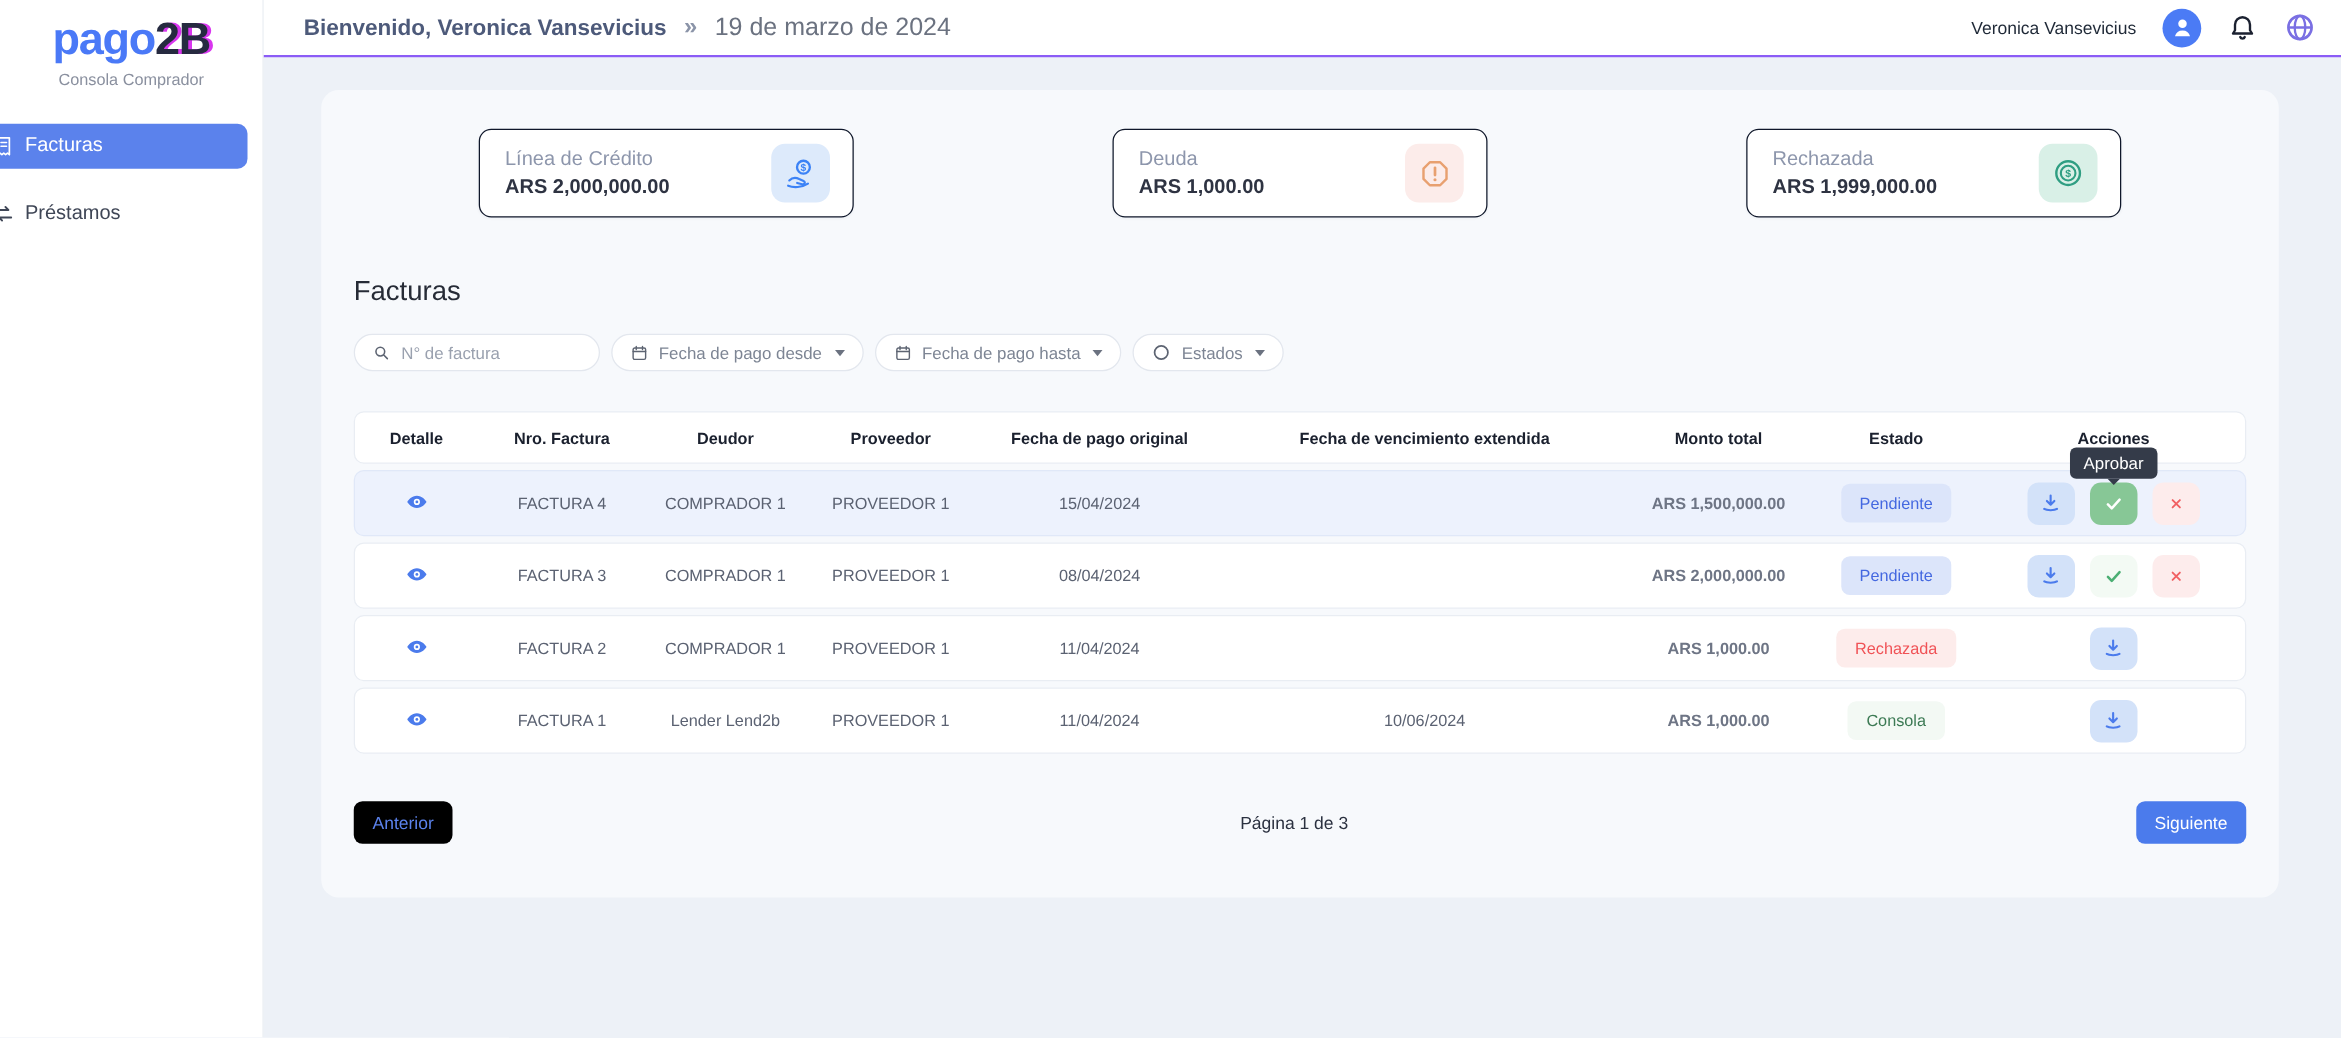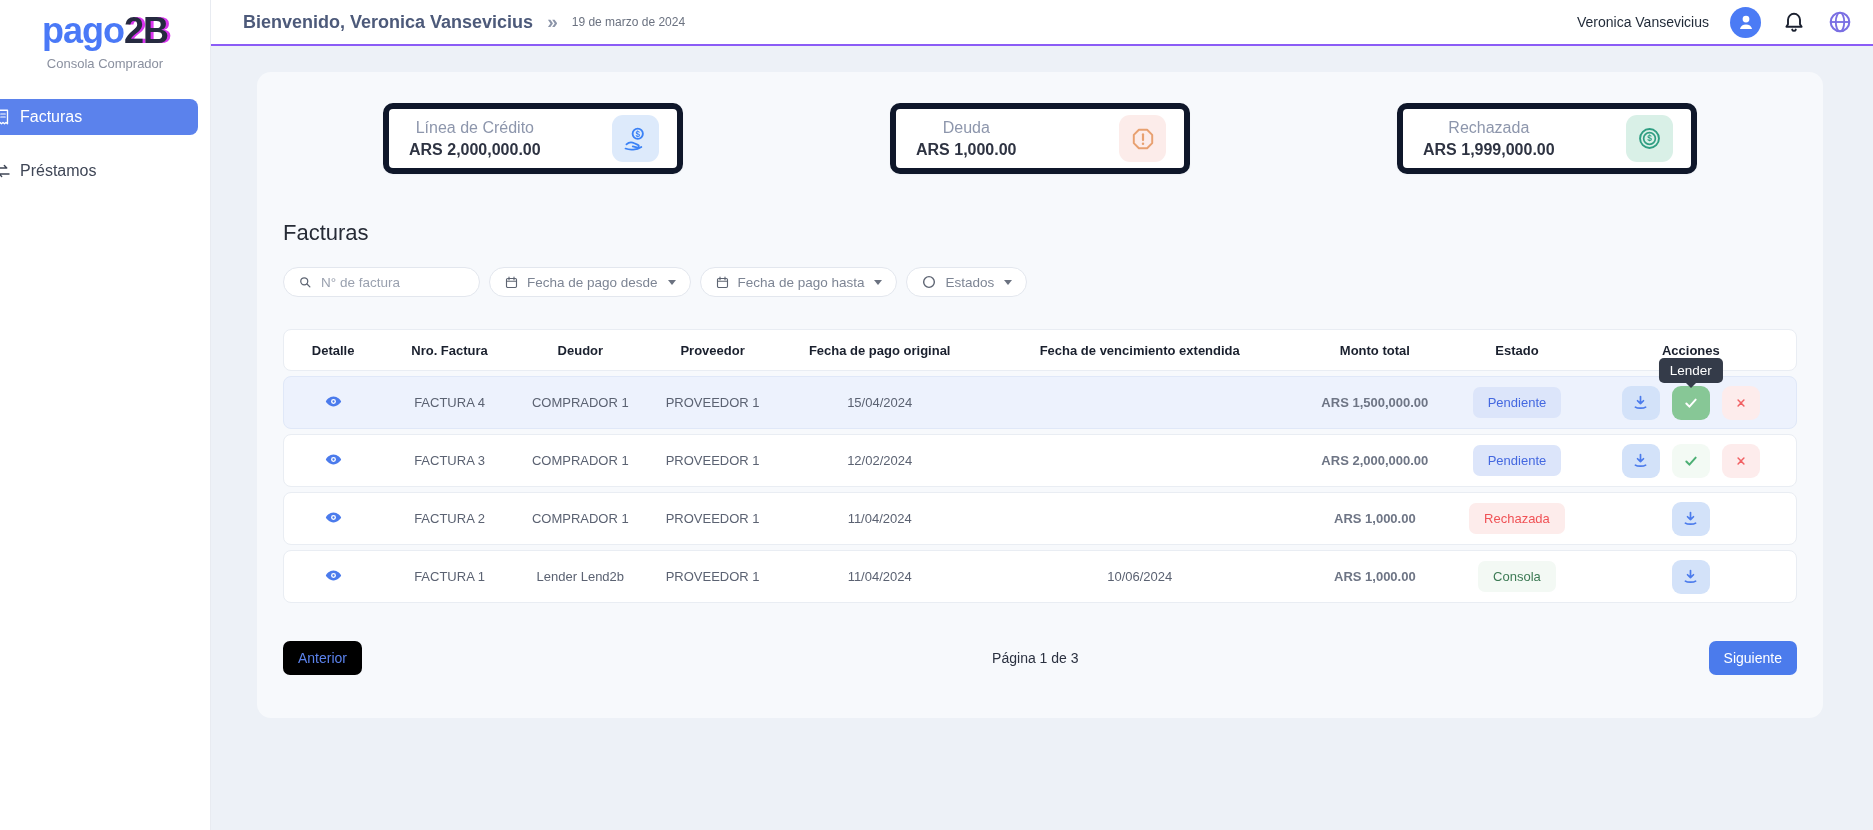--- a/index.html
+++ b/index.html
@@ -24,37 +24,37 @@
   .nav-item + .nav-item { margin-top:18px; }
   .ic { display:block; }
 
   
   .main { flex:1; display:flex; flex-direction:column; min-width:0; }
   .topbar { height:46px; background:#ffffff; border-bottom:2px solid #8b5cf6;
             display:flex; align-items:center; justify-content:space-between; padding:0 20px 0 32px; }
   .topbar-left { display:flex; align-items:center; gap:14px; }
   .welcome { font-size:18px; font-weight:bold; color:#4d5a7a; }
   .tb-sep { font-size:19px; color:#8b94a8; font-weight:bold; }
-  .tb-date { font-size:12px; color:#6b7280; }
+  .tb-date { font-size:20px; color:#6b7280; }
   .topbar-right { display:flex; align-items:center; gap:21px; }
   .tb-user { font-size:14px; color:#1f2937; }
   .avatar { width:31px; height:31px; border-radius:50%; background:#4b7bf5;
             display:flex; align-items:center; justify-content:center; cursor:pointer; }
   .bell { color:#1b2130; cursor:pointer; }
   .globe { color:#7a6fe3; cursor:pointer; }
 
   
   .content { flex:1; padding:26px 50px 0 46px; background:#edf1f7; }
   .panel { background:#f7f9fc; border-radius:14px; height:646px; padding:31px 26px 0; }
 
   
   .stats { display:flex; justify-content:space-between; padding:0 100px; }
-  .stat-card { width:300px; height:71px; background:#ffffff; border:6px solid #0f172a; border-radius:10px;
+  .stat-card { width:300px; height:71px; background:#ffffff; border:1px solid #0f172a; border-radius:10px;
                box-shadow:0 1px 2px rgba(25,39,80,0.04); display:flex; align-items:center;
-               justify-content:space-between; padding:0 18px 0 20px;text-align:center; }
+               justify-content:space-between; padding:0 18px 0 20px; }
   .stat-label { font-size:16px; color:#8d96ac; }
   .stat-value { font-size:16px; font-weight:bold; color:#2e3342; margin-top:4px; }
   .stat-iconbox { width:47px; height:47px; border-radius:11px; display:flex; align-items:center; justify-content:center; }
   .iconbox-blue { background:#ddeafb; color:#3b82f6; }
   .iconbox-red { background:#fcecea; color:#e8a070; }
   .iconbox-green { background:#d9f0e7; color:#2f9e82; }
 
   
   .section-title { font-size:22px; font-weight:500; color:#262b36; margin-top:46px; }
 
@@ -340,21 +340,21 @@
             <div class="td"></div>
             <div class="td td-monto">ARS 1,500,000.00</div>
             <div class="td"><span class="badge badge-pendiente">Pendiente</span></div>
             <div class="td td-actions">
               <button class="abtn abtn-dl">
                   <svg class="ic" width="17" height="17">
                     <use href="#i-download"></use>
                   </svg>
                 </button>
               <div class="approve-wrap">
-                <div class="tooltip">Lender</div>
+                <div class="tooltip">Aprobar</div>
                 <button class="abtn abtn-approve hovered">
                     <svg class="ic" width="16" height="16">
                       <use href="#i-check"></use>
                     </svg>
                   </button>
               </div>
               <button class="abtn abtn-reject">
                   <svg class="ic" width="14" height="14">
                     <use href="#i-x"></use>
                   </svg>
@@ -364,21 +364,21 @@
 
           <div class="trow tgrid">
             <div class="td"><button class="eye-btn">
                   <svg class="ic" width="17" height="17">
                     <use href="#i-eye"></use>
                   </svg>
                 </button></div>
             <div class="td">FACTURA 3</div>
             <div class="td">COMPRADOR 1</div>
             <div class="td">PROVEEDOR 1</div>
-            <div class="td">12/02/2024</div>
+            <div class="td">08/04/2024</div>
             <div class="td"></div>
             <div class="td td-monto">ARS 2,000,000.00</div>
             <div class="td"><span class="badge badge-pendiente">Pendiente</span></div>
             <div class="td td-actions">
               <button class="abtn abtn-dl">
                   <svg class="ic" width="17" height="17">
                     <use href="#i-download"></use>
                   </svg>
                 </button>
               <button class="abtn abtn-approve">

